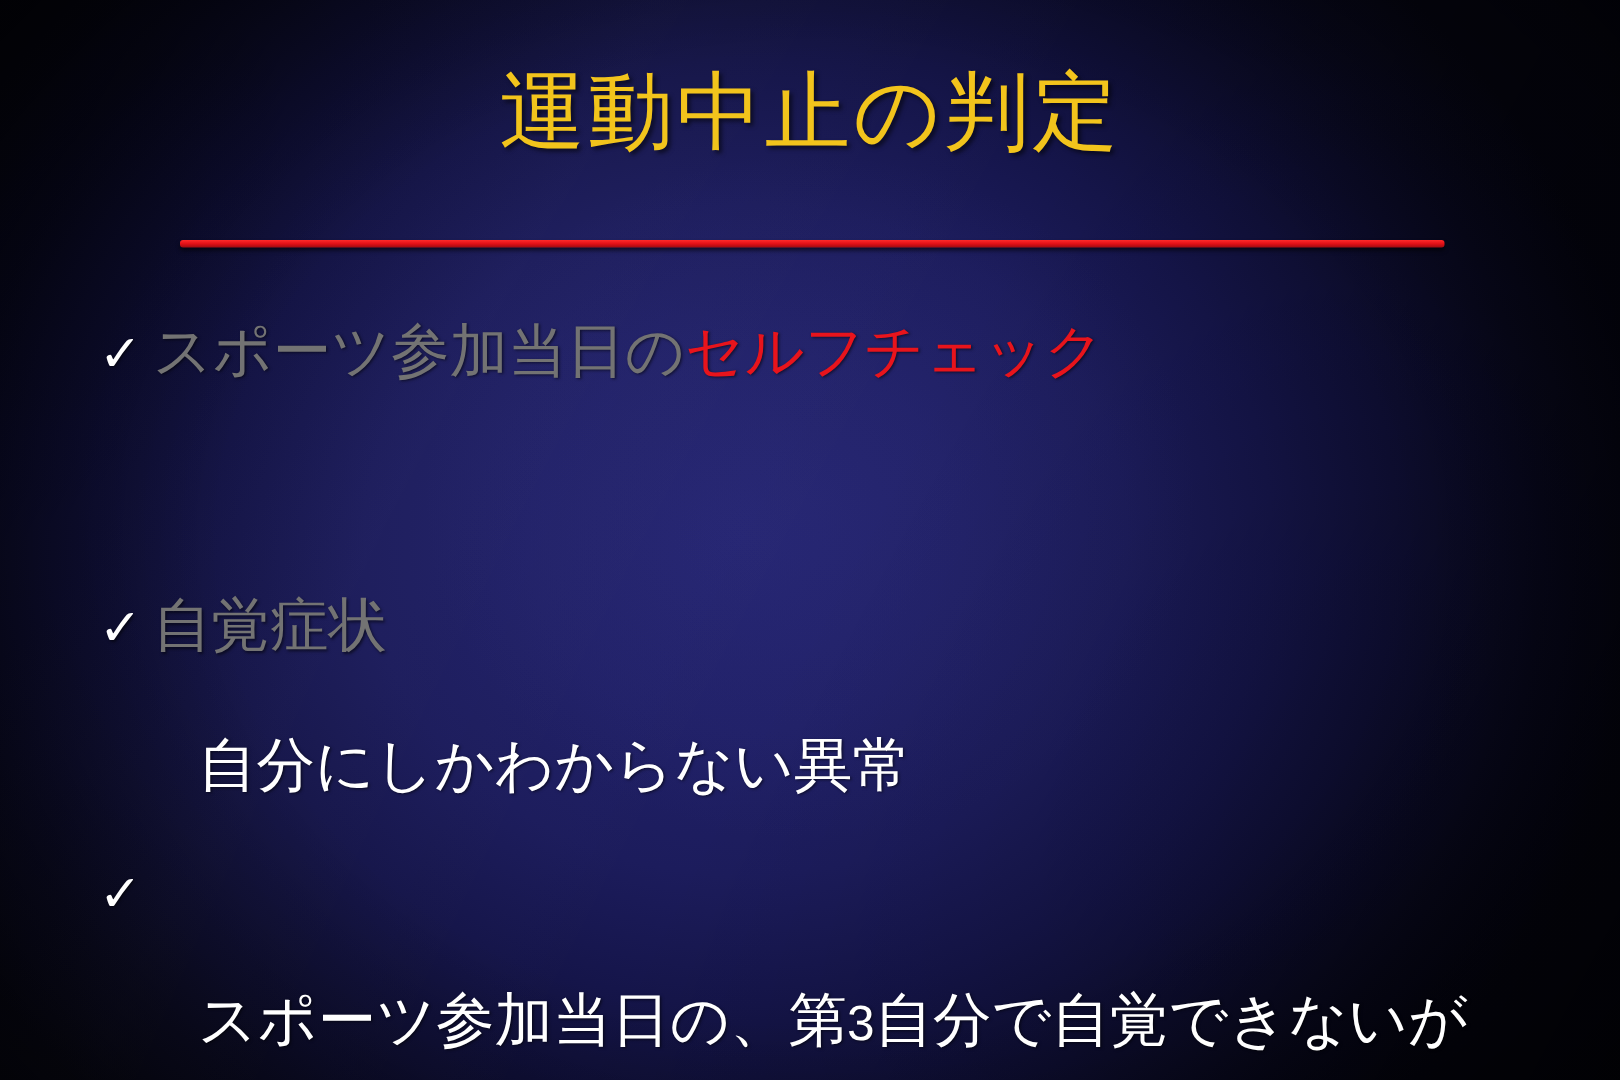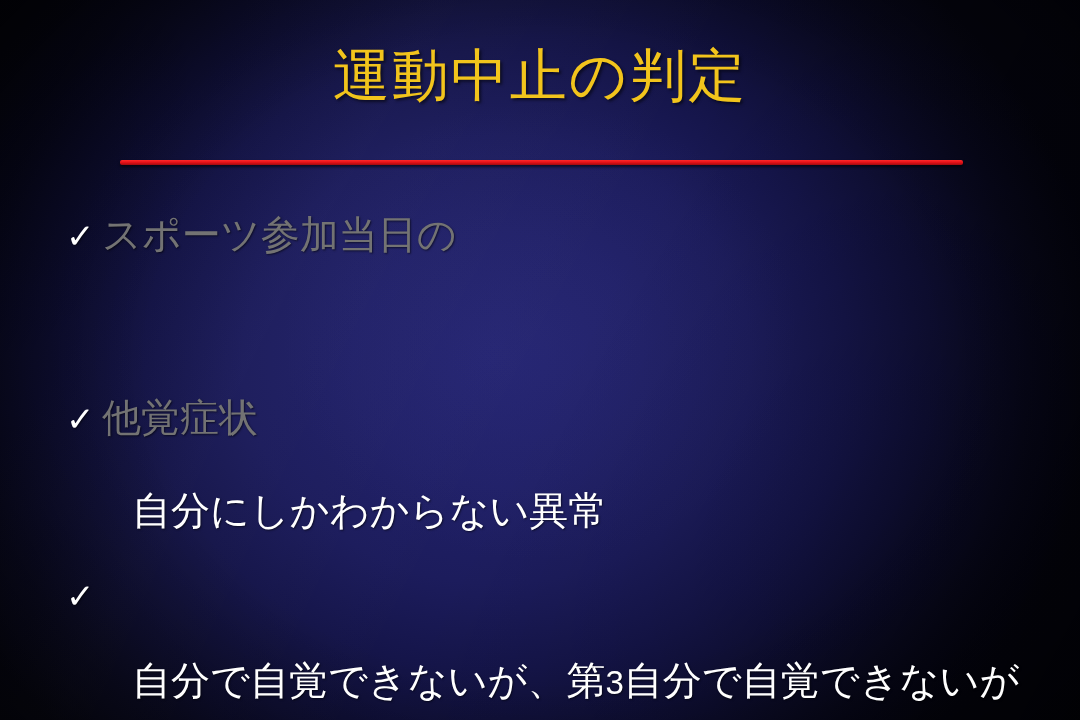--- a/index.html
+++ b/index.html
@@ -168,32 +168,33 @@
 
     <div id="title">運動中止の判定</div>
 
     <div id="title-rule"></div>
 
     <div id="body-block">
 
       <div id="row-1" class="line bullet-line">
         <span class="check">✓</span>
         <span class="bullet-text">スポーツ参加当日の</span>
+        <span class="accent">セルフチェック</span>
       </div>
 
       <div id="row-2" class="line bullet-line">
         <span class="check">✓</span>
-        <span class="bullet-text">他覚症状</span>
+        <span class="bullet-text">自覚症状</span>
       </div>
 
       <div id="row-3" class="line sub-line">自分にしかわからない異常</div>
 
       <div id="row-4" class="line bullet-line">
         <span class="check">✓</span>
       </div>
 
       <div id="row-5" class="line sub-line">
-        <span>自分で自覚できないが、第</span><span class="num">3</span><span>自分で自覚できないが</span>
+        <span>スポーツ参加当日の、第</span><span class="num">3</span><span>自分で自覚できないが</span>
       </div>
 
     </div>
   </div>
 </div>
 
 </body></html>

